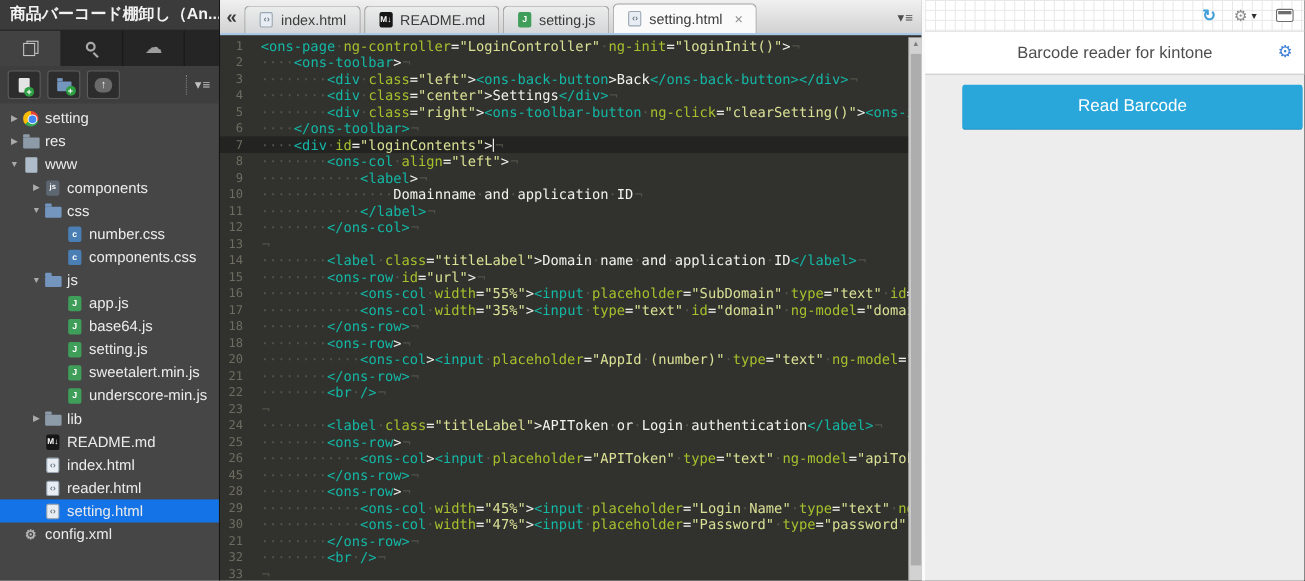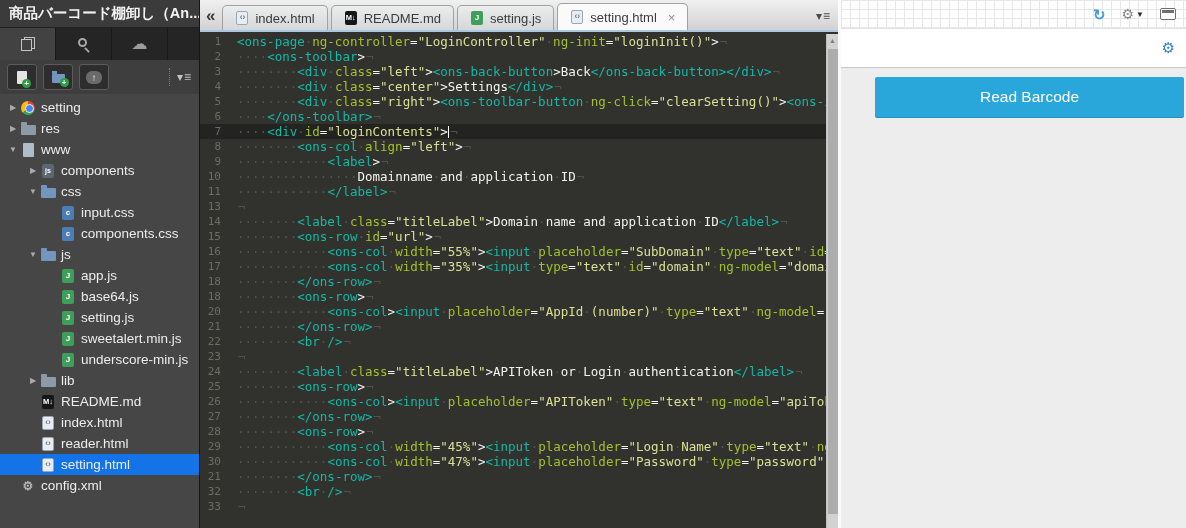--- a/index.html
+++ b/index.html
@@ -173,21 +173,21 @@
           <span class="ficon i-folder-open">
             <span class="shape-folder"></span>
           </span>
           <span>css</span>
         </div>
         <div class="tree-row" style="padding-left: 46px;">
           <span class="tw-arrow"></span>
           <span class="ficon i-css">
             <span class="glyph-badge">c</span>
           </span>
-          <span>input.css</span>
+          <span>number.css</span>
         </div>
         <div class="tree-row" style="padding-left: 46px;">
           <span class="tw-arrow"></span>
           <span class="ficon i-css">
             <span class="glyph-badge">c</span>
           </span>
           <span>components.css</span>
         </div>
         <div class="tree-row" style="padding-left: 26px;">
           <span class="tw-arrow">▼</span>
@@ -313,35 +313,36 @@
         <div class="cl"><span class="ln">2</span><span class="code"><span class="tx"><span class="ws">·</span><span class="ws">·</span><span class="ws">·</span><span class="ws">·</span></span><span class="tg">&lt;ons-toolbar</span><span class="tx">&gt;</span><span class="eol">¬</span></span></div>
         <div class="cl"><span class="ln">3</span><span class="code"><span class="tx"><span class="ws">·</span><span class="ws">·</span><span class="ws">·</span><span class="ws">·</span><span class="ws">·</span><span class="ws">·</span><span class="ws">·</span><span class="ws">·</span></span><span class="tg">&lt;div</span><span class="tx"><span class="ws">·</span></span><span class="at">class</span><span class="tx">=</span><span class="st">"left"</span><span class="tx">&gt;</span><span class="tg">&lt;ons-back-button</span><span class="tx">&gt;</span><span class="tx">Back</span><span class="tg">&lt;/ons-back-button&gt;</span><span class="tg">&lt;/div&gt;</span><span class="eol">¬</span></span></div>
         <div class="cl"><span class="ln">4</span><span class="code"><span class="tx"><span class="ws">·</span><span class="ws">·</span><span class="ws">·</span><span class="ws">·</span><span class="ws">·</span><span class="ws">·</span><span class="ws">·</span><span class="ws">·</span></span><span class="tg">&lt;div</span><span class="tx"><span class="ws">·</span></span><span class="at">class</span><span class="tx">=</span><span class="st">"center"</span><span class="tx">&gt;</span><span class="tx">Settings</span><span class="tg">&lt;/div&gt;</span><span class="eol">¬</span></span></div>
         <div class="cl"><span class="ln">5</span><span class="code"><span class="tx"><span class="ws">·</span><span class="ws">·</span><span class="ws">·</span><span class="ws">·</span><span class="ws">·</span><span class="ws">·</span><span class="ws">·</span><span class="ws">·</span></span><span class="tg">&lt;div</span><span class="tx"><span class="ws">·</span></span><span class="at">class</span><span class="tx">=</span><span class="st">"right"</span><span class="tx">&gt;</span><span class="tg">&lt;ons-toolbar-button</span><span class="tx"><span class="ws">·</span></span><span class="at">ng-click</span><span class="tx">=</span><span class="st">"clearSetting()"</span><span class="tx">&gt;</span><span class="tg">&lt;ons-ic</span></span></div>
         <div class="cl"><span class="ln">6</span><span class="code"><span class="tx"><span class="ws">·</span><span class="ws">·</span><span class="ws">·</span><span class="ws">·</span></span><span class="tg">&lt;/ons-toolbar&gt;</span><span class="eol">¬</span></span></div>
         <div class="cl cur"><span class="ln">7</span><span class="code"><span class="tx"><span class="ws">·</span><span class="ws">·</span><span class="ws">·</span><span class="ws">·</span></span><span class="tg">&lt;div</span><span class="tx"><span class="ws">·</span></span><span class="at">id</span><span class="tx">=</span><span class="st">"loginContents"</span><span class="tx">&gt;</span><span class="caret"></span><span class="eol">¬</span></span></div>
         <div class="cl"><span class="ln">8</span><span class="code"><span class="tx"><span class="ws">·</span><span class="ws">·</span><span class="ws">·</span><span class="ws">·</span><span class="ws">·</span><span class="ws">·</span><span class="ws">·</span><span class="ws">·</span></span><span class="tg">&lt;ons-col</span><span class="tx"><span class="ws">·</span></span><span class="at">align</span><span class="tx">=</span><span class="st">"left"</span><span class="tx">&gt;</span><span class="eol">¬</span></span></div>
         <div class="cl"><span class="ln">9</span><span class="code"><span class="tx"><span class="ws">·</span><span class="ws">·</span><span class="ws">·</span><span class="ws">·</span><span class="ws">·</span><span class="ws">·</span><span class="ws">·</span><span class="ws">·</span><span class="ws">·</span><span class="ws">·</span><span class="ws">·</span><span class="ws">·</span></span><span class="tg">&lt;label</span><span class="tx">&gt;</span><span class="eol">¬</span></span></div>
         <div class="cl"><span class="ln">10</span><span class="code"><span class="tx"><span class="ws">·</span><span class="ws">·</span><span class="ws">·</span><span class="ws">·</span><span class="ws">·</span><span class="ws">·</span><span class="ws">·</span><span class="ws">·</span><span class="ws">·</span><span class="ws">·</span><span class="ws">·</span><span class="ws">·</span><span class="ws">·</span><span class="ws">·</span><span class="ws">·</span><span class="ws">·</span>Domainname<span class="ws">·</span>and<span class="ws">·</span>application<span class="ws">·</span>ID</span><span class="eol">¬</span></span></div>
         <div class="cl"><span class="ln">11</span><span class="code"><span class="tx"><span class="ws">·</span><span class="ws">·</span><span class="ws">·</span><span class="ws">·</span><span class="ws">·</span><span class="ws">·</span><span class="ws">·</span><span class="ws">·</span><span class="ws">·</span><span class="ws">·</span><span class="ws">·</span><span class="ws">·</span></span><span class="tg">&lt;/label&gt;</span><span class="eol">¬</span></span></div>
+        <div class="cl"><span class="ln">12</span><span class="code"><span class="tx"><span class="ws">·</span><span class="ws">·</span><span class="ws">·</span><span class="ws">·</span><span class="ws">·</span><span class="ws">·</span><span class="ws">·</span><span class="ws">·</span></span><span class="tg">&lt;/ons-col&gt;</span><span class="eol">¬</span></span></div>
         <div class="cl"><span class="ln">13</span><span class="code"><span class="eol">¬</span></span></div>
         <div class="cl"><span class="ln">14</span><span class="code"><span class="tx"><span class="ws">·</span><span class="ws">·</span><span class="ws">·</span><span class="ws">·</span><span class="ws">·</span><span class="ws">·</span><span class="ws">·</span><span class="ws">·</span></span><span class="tg">&lt;label</span><span class="tx"><span class="ws">·</span></span><span class="at">class</span><span class="tx">=</span><span class="st">"titleLabel"</span><span class="tx">&gt;</span><span class="tx">Domain<span class="ws">·</span>name<span class="ws">·</span>and<span class="ws">·</span>application<span class="ws">·</span>ID</span><span class="tg">&lt;/label&gt;</span><span class="eol">¬</span></span></div>
         <div class="cl"><span class="ln">15</span><span class="code"><span class="tx"><span class="ws">·</span><span class="ws">·</span><span class="ws">·</span><span class="ws">·</span><span class="ws">·</span><span class="ws">·</span><span class="ws">·</span><span class="ws">·</span></span><span class="tg">&lt;ons-row</span><span class="tx"><span class="ws">·</span></span><span class="at">id</span><span class="tx">=</span><span class="st">"url"</span><span class="tx">&gt;</span><span class="eol">¬</span></span></div>
         <div class="cl"><span class="ln">16</span><span class="code"><span class="tx"><span class="ws">·</span><span class="ws">·</span><span class="ws">·</span><span class="ws">·</span><span class="ws">·</span><span class="ws">·</span><span class="ws">·</span><span class="ws">·</span><span class="ws">·</span><span class="ws">·</span><span class="ws">·</span><span class="ws">·</span></span><span class="tg">&lt;ons-col</span><span class="tx"><span class="ws">·</span></span><span class="at">width</span><span class="tx">=</span><span class="st">"55%"</span><span class="tx">&gt;</span><span class="tg">&lt;input</span><span class="tx"><span class="ws">·</span></span><span class="at">placeholder</span><span class="tx">=</span><span class="st">"SubDomain"</span><span class="tx"><span class="ws">·</span></span><span class="at">type</span><span class="tx">=</span><span class="st">"text"</span><span class="tx"><span class="ws">·</span></span><span class="at">id</span><span class="tx">=</span><span class="st">"</span></span></div>
         <div class="cl"><span class="ln">17</span><span class="code"><span class="tx"><span class="ws">·</span><span class="ws">·</span><span class="ws">·</span><span class="ws">·</span><span class="ws">·</span><span class="ws">·</span><span class="ws">·</span><span class="ws">·</span><span class="ws">·</span><span class="ws">·</span><span class="ws">·</span><span class="ws">·</span></span><span class="tg">&lt;ons-col</span><span class="tx"><span class="ws">·</span></span><span class="at">width</span><span class="tx">=</span><span class="st">"35%"</span><span class="tx">&gt;</span><span class="tg">&lt;input</span><span class="tx"><span class="ws">·</span></span><span class="at">type</span><span class="tx">=</span><span class="st">"text"</span><span class="tx"><span class="ws">·</span></span><span class="at">id</span><span class="tx">=</span><span class="st">"domain"</span><span class="tx"><span class="ws">·</span></span><span class="at">ng-model</span><span class="tx">=</span><span class="st">"domain</span></span></div>
         <div class="cl"><span class="ln">18</span><span class="code"><span class="tx"><span class="ws">·</span><span class="ws">·</span><span class="ws">·</span><span class="ws">·</span><span class="ws">·</span><span class="ws">·</span><span class="ws">·</span><span class="ws">·</span></span><span class="tg">&lt;/ons-row&gt;</span><span class="eol">¬</span></span></div>
         <div class="cl"><span class="ln">18</span><span class="code"><span class="tx"><span class="ws">·</span><span class="ws">·</span><span class="ws">·</span><span class="ws">·</span><span class="ws">·</span><span class="ws">·</span><span class="ws">·</span><span class="ws">·</span></span><span class="tg">&lt;ons-row</span><span class="tx">&gt;</span><span class="eol">¬</span></span></div>
         <div class="cl"><span class="ln">20</span><span class="code"><span class="tx"><span class="ws">·</span><span class="ws">·</span><span class="ws">·</span><span class="ws">·</span><span class="ws">·</span><span class="ws">·</span><span class="ws">·</span><span class="ws">·</span><span class="ws">·</span><span class="ws">·</span><span class="ws">·</span><span class="ws">·</span></span><span class="tg">&lt;ons-col</span><span class="tx">&gt;</span><span class="tg">&lt;input</span><span class="tx"><span class="ws">·</span></span><span class="at">placeholder</span><span class="tx">=</span><span class="st">"AppId<span class="ws">·</span>(number)"</span><span class="tx"><span class="ws">·</span></span><span class="at">type</span><span class="tx">=</span><span class="st">"text"</span><span class="tx"><span class="ws">·</span></span><span class="at">ng-model</span><span class="tx">=</span><span class="st">"a</span></span></div>
         <div class="cl"><span class="ln">21</span><span class="code"><span class="tx"><span class="ws">·</span><span class="ws">·</span><span class="ws">·</span><span class="ws">·</span><span class="ws">·</span><span class="ws">·</span><span class="ws">·</span><span class="ws">·</span></span><span class="tg">&lt;/ons-row&gt;</span><span class="eol">¬</span></span></div>
         <div class="cl"><span class="ln">22</span><span class="code"><span class="tx"><span class="ws">·</span><span class="ws">·</span><span class="ws">·</span><span class="ws">·</span><span class="ws">·</span><span class="ws">·</span><span class="ws">·</span><span class="ws">·</span></span><span class="tg">&lt;br</span><span class="tx"><span class="ws">·</span></span><span class="tg">/&gt;</span><span class="eol">¬</span></span></div>
         <div class="cl"><span class="ln">23</span><span class="code"><span class="eol">¬</span></span></div>
         <div class="cl"><span class="ln">24</span><span class="code"><span class="tx"><span class="ws">·</span><span class="ws">·</span><span class="ws">·</span><span class="ws">·</span><span class="ws">·</span><span class="ws">·</span><span class="ws">·</span><span class="ws">·</span></span><span class="tg">&lt;label</span><span class="tx"><span class="ws">·</span></span><span class="at">class</span><span class="tx">=</span><span class="st">"titleLabel"</span><span class="tx">&gt;</span><span class="tx">APIToken<span class="ws">·</span>or<span class="ws">·</span>Login<span class="ws">·</span>authentication</span><span class="tg">&lt;/label&gt;</span><span class="eol">¬</span></span></div>
         <div class="cl"><span class="ln">25</span><span class="code"><span class="tx"><span class="ws">·</span><span class="ws">·</span><span class="ws">·</span><span class="ws">·</span><span class="ws">·</span><span class="ws">·</span><span class="ws">·</span><span class="ws">·</span></span><span class="tg">&lt;ons-row</span><span class="tx">&gt;</span><span class="eol">¬</span></span></div>
         <div class="cl"><span class="ln">26</span><span class="code"><span class="tx"><span class="ws">·</span><span class="ws">·</span><span class="ws">·</span><span class="ws">·</span><span class="ws">·</span><span class="ws">·</span><span class="ws">·</span><span class="ws">·</span><span class="ws">·</span><span class="ws">·</span><span class="ws">·</span><span class="ws">·</span></span><span class="tg">&lt;ons-col</span><span class="tx">&gt;</span><span class="tg">&lt;input</span><span class="tx"><span class="ws">·</span></span><span class="at">placeholder</span><span class="tx">=</span><span class="st">"APIToken"</span><span class="tx"><span class="ws">·</span></span><span class="at">type</span><span class="tx">=</span><span class="st">"text"</span><span class="tx"><span class="ws">·</span></span><span class="at">ng-model</span><span class="tx">=</span><span class="st">"apiToke</span></span></div>
-        <div class="cl"><span class="ln">27</span><span class="code"><span class="tx"><span class="ws">·</span><span class="ws">·</span><span class="ws">·</span><span class="ws">·</span><span class="ws">·</span><span class="ws">·</span><span class="ws">·</span><span class="ws">·</span></span><span class="tg">&lt;/ons-row&gt;</span><span class="eol">¬</span></span></div>
+        <div class="cl"><span class="ln">45</span><span class="code"><span class="tx"><span class="ws">·</span><span class="ws">·</span><span class="ws">·</span><span class="ws">·</span><span class="ws">·</span><span class="ws">·</span><span class="ws">·</span><span class="ws">·</span></span><span class="tg">&lt;/ons-row&gt;</span><span class="eol">¬</span></span></div>
         <div class="cl"><span class="ln">28</span><span class="code"><span class="tx"><span class="ws">·</span><span class="ws">·</span><span class="ws">·</span><span class="ws">·</span><span class="ws">·</span><span class="ws">·</span><span class="ws">·</span><span class="ws">·</span></span><span class="tg">&lt;ons-row</span><span class="tx">&gt;</span><span class="eol">¬</span></span></div>
         <div class="cl"><span class="ln">29</span><span class="code"><span class="tx"><span class="ws">·</span><span class="ws">·</span><span class="ws">·</span><span class="ws">·</span><span class="ws">·</span><span class="ws">·</span><span class="ws">·</span><span class="ws">·</span><span class="ws">·</span><span class="ws">·</span><span class="ws">·</span><span class="ws">·</span></span><span class="tg">&lt;ons-col</span><span class="tx"><span class="ws">·</span></span><span class="at">width</span><span class="tx">=</span><span class="st">"45%"</span><span class="tx">&gt;</span><span class="tg">&lt;input</span><span class="tx"><span class="ws">·</span></span><span class="at">placeholder</span><span class="tx">=</span><span class="st">"Login<span class="ws">·</span>Name"</span><span class="tx"><span class="ws">·</span></span><span class="at">type</span><span class="tx">=</span><span class="st">"text"</span><span class="tx"><span class="ws">·</span></span><span class="at">ng-</span></span></div>
         <div class="cl"><span class="ln">30</span><span class="code"><span class="tx"><span class="ws">·</span><span class="ws">·</span><span class="ws">·</span><span class="ws">·</span><span class="ws">·</span><span class="ws">·</span><span class="ws">·</span><span class="ws">·</span><span class="ws">·</span><span class="ws">·</span><span class="ws">·</span><span class="ws">·</span></span><span class="tg">&lt;ons-col</span><span class="tx"><span class="ws">·</span></span><span class="at">width</span><span class="tx">=</span><span class="st">"47%"</span><span class="tx">&gt;</span><span class="tg">&lt;input</span><span class="tx"><span class="ws">·</span></span><span class="at">placeholder</span><span class="tx">=</span><span class="st">"Password"</span><span class="tx"><span class="ws">·</span></span><span class="at">type</span><span class="tx">=</span><span class="st">"password"</span><span class="tx"><span class="ws">·</span></span><span class="at">n</span></span></div>
         <div class="cl"><span class="ln">21</span><span class="code"><span class="tx"><span class="ws">·</span><span class="ws">·</span><span class="ws">·</span><span class="ws">·</span><span class="ws">·</span><span class="ws">·</span><span class="ws">·</span><span class="ws">·</span></span><span class="tg">&lt;/ons-row&gt;</span><span class="eol">¬</span></span></div>
         <div class="cl"><span class="ln">32</span><span class="code"><span class="tx"><span class="ws">·</span><span class="ws">·</span><span class="ws">·</span><span class="ws">·</span><span class="ws">·</span><span class="ws">·</span><span class="ws">·</span><span class="ws">·</span></span><span class="tg">&lt;br</span><span class="tx"><span class="ws">·</span></span><span class="tg">/&gt;</span><span class="eol">¬</span></span></div>
         <div class="cl"><span class="ln">33</span><span class="code"><span class="eol">¬</span></span></div>
       </div>
     <div class="vscroll">
       <div class="sb-arrow">▲</div>
       <div class="thumb"></div>
@@ -351,20 +352,21 @@
   <div class="preview">
     <div class="pv-grid">
       <span class="pv-refresh">↻</span>
       <span class="pv-gearwrap">
         <span class="pv-gear">⚙</span>
         <span class="pv-caret">▼</span>
       </span>
       <span class="pv-window"></span>
     </div>
     <div class="pv-toolbar">
+      <span class="pv-title">Barcode reader for kintone</span>
       <span class="pv-settings">⚙</span>
     </div>
     <div class="pv-content">
       <div class="pv-btn">Read Barcode</div>
     </div>
   </div>
 
 </div>
 
 </body></html>

